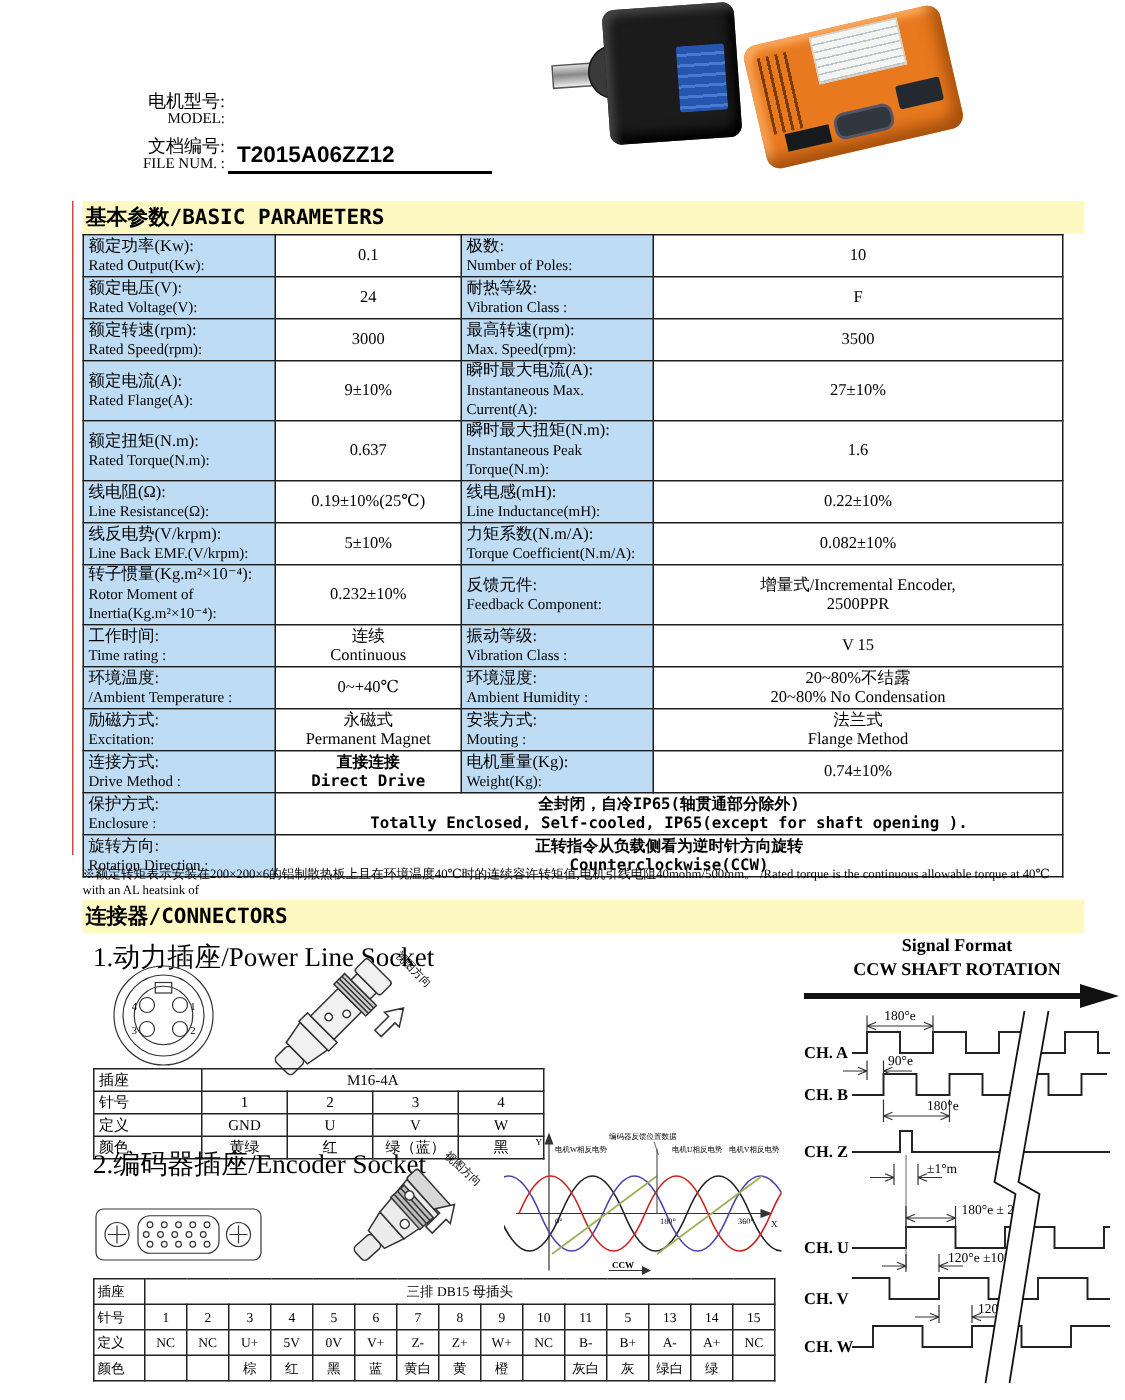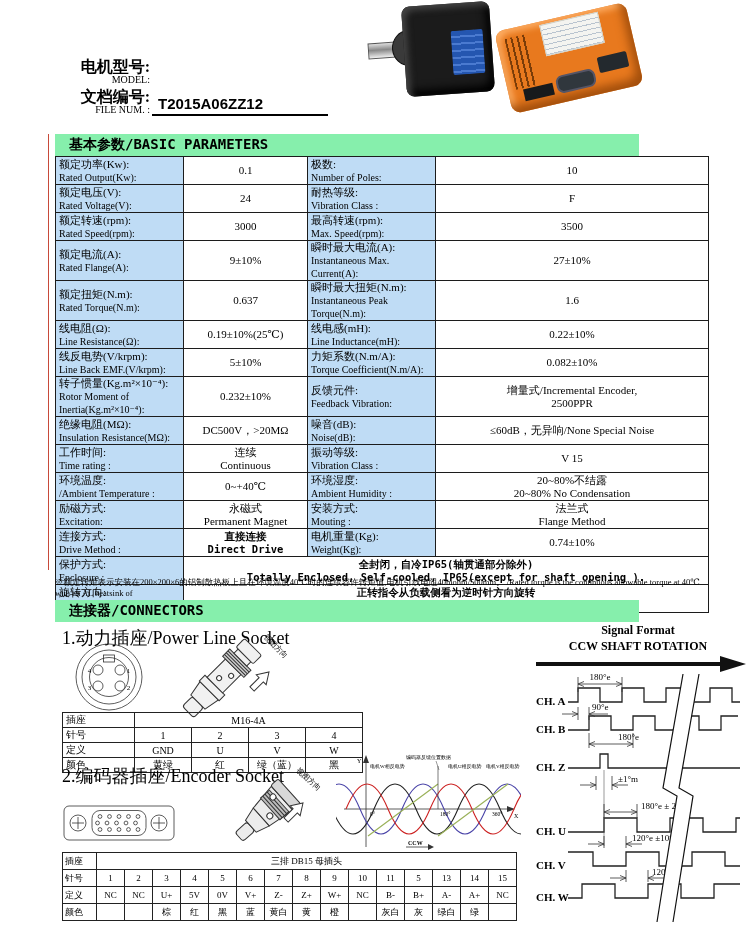--- a/index.html
+++ b/index.html
@@ -3,21 +3,21 @@
 <meta charset="utf-8">
 <style>
   html,body{margin:0;padding:0;background:#ffffff;}
   .page{position:relative;width:750px;height:933px;background:#ffffff;overflow:hidden;
         font-family:"Liberation Serif","DejaVu Serif",serif;color:#000;}
 
   
   .model{position:absolute;left:76px;top:60px;}
   .mrow{display:flex;align-items:flex-end;margin-bottom:4px;}
   .mlabels{width:74px;text-align:right;}
-  .mlz{font-size:16px;font-weight:bold;line-height:14px;}
+  .mlz{font-size:12px;font-weight:normal;line-height:14px;}
   .mle{font-size:10px;line-height:12px;}
   .mval{width:170px;border-bottom:2px solid #000;font-family:"Liberation Sans","DejaVu Sans",sans-serif;
         font-weight:bold;font-size:15px;padding:0 0 2px 6px;margin-left:2px;}
 
   
   .motor{position:absolute;left:368px;top:0;width:130px;height:102px;}
   .motor .shaft{position:absolute;left:0;top:42px;width:40px;height:14px;
       background:linear-gradient(#ddd,#888 45%,#eee);border:1px solid #555;transform:rotate(-4deg);}
   .motor .flange{position:absolute;left:24px;top:30px;width:32px;height:34px;background:#3a3a3a;
       border-radius:50%;border:1px solid #111;transform:rotate(-4deg);}
@@ -35,22 +35,22 @@
       transform:rotate(-13deg);border:1px solid #cfcfc5;
       background-image:repeating-linear-gradient(#f4f4f0 0 4px,#b9c4cf 4px 5px);}
   .driver .conn1{position:absolute;left:104px;top:52px;width:30px;height:16px;background:#23292e;
       transform:rotate(-13deg);border-radius:2px;}
   .driver .conn2{position:absolute;left:62px;top:70px;width:36px;height:14px;background:#30373d;
       transform:rotate(-13deg);border-radius:7px;border:2px solid #556;}
   .driver .conn3{position:absolute;left:30px;top:84px;width:30px;height:12px;background:#171a1c;
       transform:rotate(-13deg);}
 
   
-  .bar{position:absolute;left:55px;width:584px;height:22px;background:#86efac;
-       display:flex;align-items:center;box-sizing:border-box;padding-left:14px;
+  .bar{position:absolute;left:55px;width:668px;height:22px;background:#fef9c3;
+       display:flex;align-items:center;box-sizing:border-box;padding-left:2px;
        font-family:"DejaVu Sans Mono","Liberation Mono",monospace;font-weight:bold;font-size:14px;}
   .redline{position:absolute;left:48px;top:134px;width:1px;height:436px;background:#c84a3a;}
 
   
   table{border-collapse:collapse;}
   .basic{position:absolute;left:55px;top:156px;width:653px;table-layout:fixed;padding-left:28px;}
   .basic td{border:1px solid #1c1c1c;padding:0 3px;overflow:hidden;}
   .basic tr{height:28px;}
   .basic .lbl{background:#bfdcf5;}
   .basic .lbl div{line-height:13px;}
@@ -240,41 +240,25 @@
         <tr>
           <td class="lbl">
             <div>转子惯量(Kg.m²×10⁻⁴):</div>
             <div>Rotor Moment of Inertia(Kg.m²×10⁻⁴):</div>
           </td>
           <td class="val">
             <div>0.232±10%</div>
           </td>
           <td class="lbl">
             <div>反馈元件:</div>
-            <div>Feedback Vibration:</div>
+            <div>Feedback Component:</div>
           </td>
           <td class="val">
             <div>增量式/Incremental Encoder,</div>
             <div>2500PPR</div>
-          </td>
-        </tr>
-        <tr>
-          <td class="lbl">
-            <div>绝缘电阻(MΩ):</div>
-            <div>Insulation Resistance(MΩ):</div>
-          </td>
-          <td class="val">
-            <div>DC500V，&gt;20MΩ</div>
-          </td>
-          <td class="lbl">
-            <div>噪音(dB):</div>
-            <div>Noise(dB):</div>
-          </td>
-          <td class="val">
-            <div>≤60dB，无异响/None Special Noise</div>
           </td>
         </tr>
         <tr>
           <td class="lbl">
             <div>工作时间:</div>
             <div>Time rating :</div>
           </td>
           <td class="val">
             <div>连续</div>
             <div>Continuous</div>

